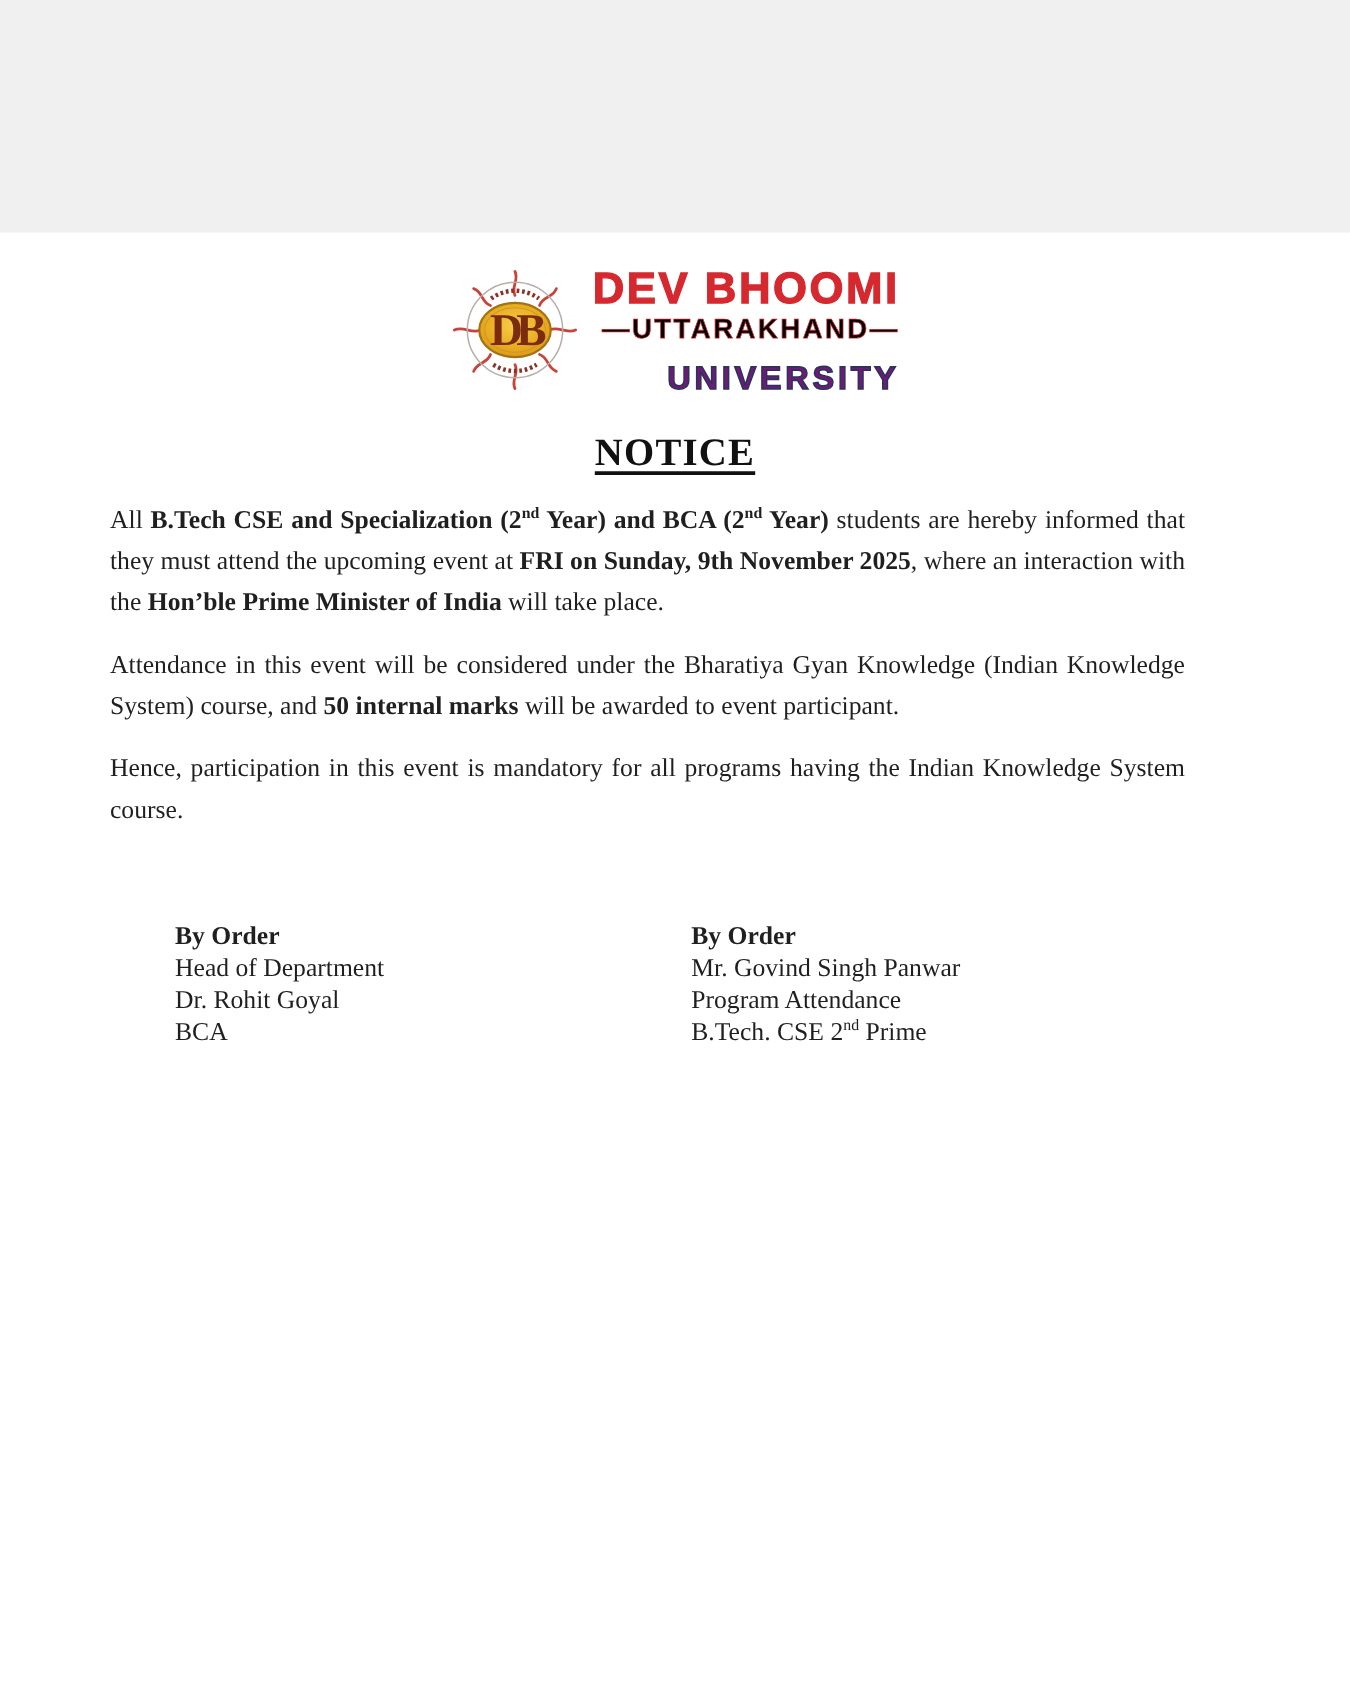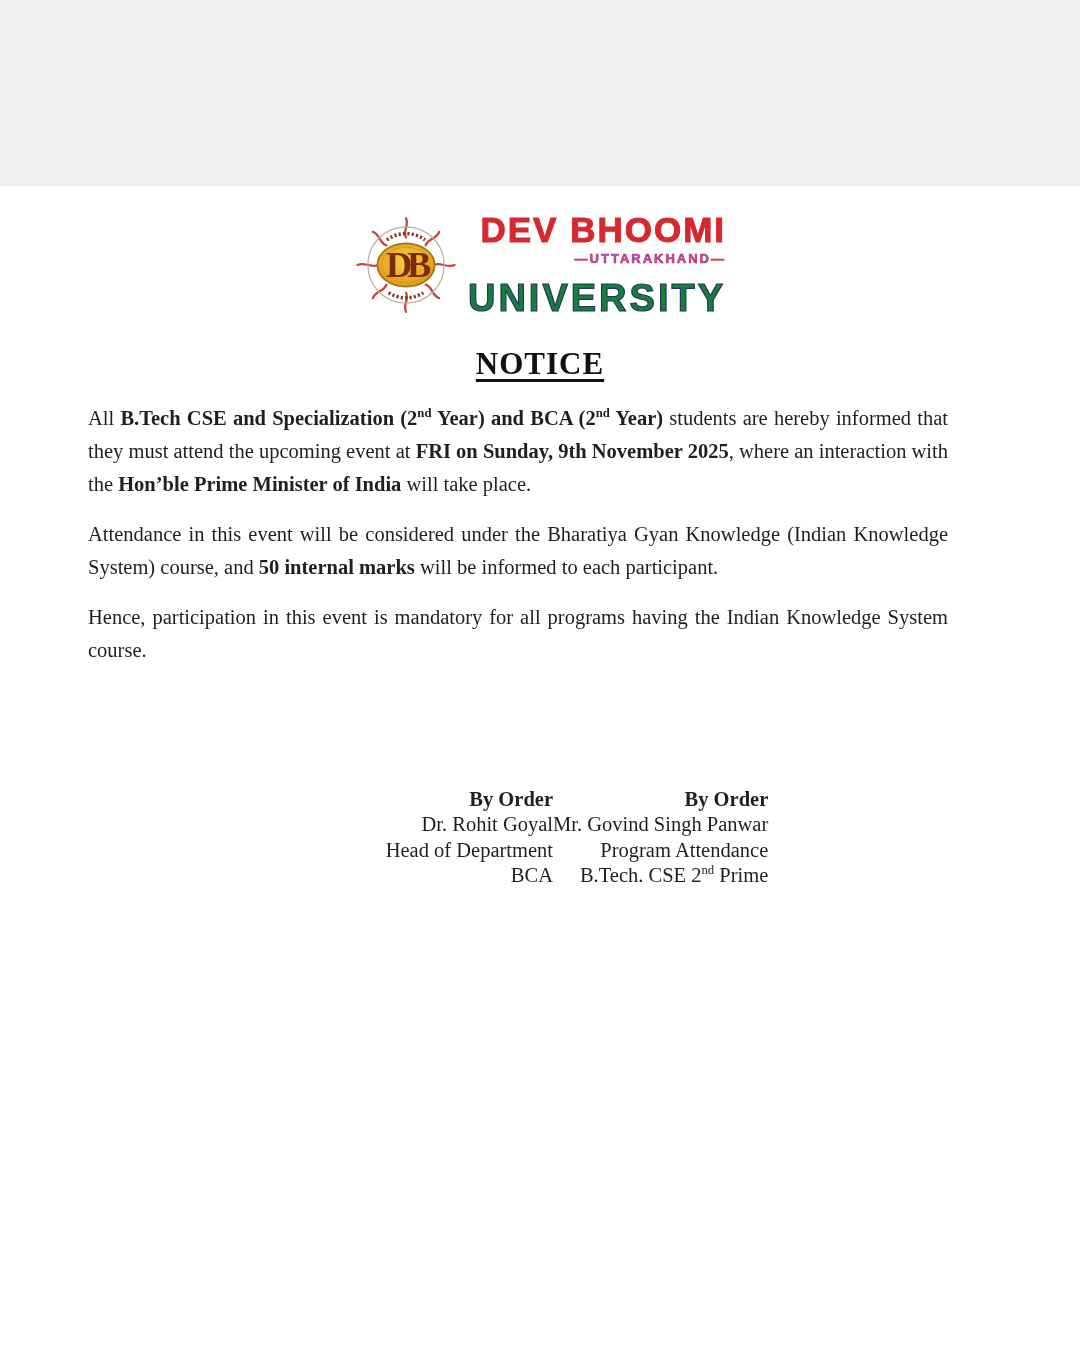--- a/index.html
+++ b/index.html
@@ -36,32 +36,32 @@
     line-height: 1.02;
   }
   .logo-line1 {
     font-size: 35px;
     font-weight: 700;
     letter-spacing: 2px;
     color: #d5292f;
     -webkit-text-stroke: 1px #d5292f;
   }
   .logo-line2 {
-    font-size: 13px;
+    font-size: 22px;
     font-weight: 700;
     letter-spacing: 2px;
-    color: #8b5cf6;
+    color: #000000;
     margin-top: 4px;
     -webkit-text-stroke: 0.6px #d5292f;
   }
   .logo-line3 {
-    font-size: 38px;
+    font-size: 26px;
     font-weight: 700;
     letter-spacing: 3px;
-    color: #15803d;
+    color: #701a75;
     margin-top: 14px;
     -webkit-text-stroke: 1.2px #27355c;
   }
 
   
   .notice-title {
     margin: 28px 0 0 0;
     text-align: center;
     font-size: 31px;
     font-weight: 700;
@@ -87,22 +87,21 @@
   .b { font-weight: 700; }
   sup {
     font-size: 62%;
     line-height: 0;
     vertical-align: super;
   }
 
   
   .signatures {
     display: flex;
-    margin: 120px 0 0 140px;
-    text-align: right;
+    margin: 72px 0 0 140px;
   }
   .sig-col-left { width: 413px; }
   .sig-line {
     font-size: 20.5px;
     line-height: 25.5px;
     color: #1f1f1f;
   }
 </style>
 </head>
 <body>
@@ -141,29 +140,29 @@
       <div class="logo-line1">DEV BHOOMI</div>
       <div class="logo-line2">—UTTARAKHAND—</div>
       <div class="logo-line3">UNIVERSITY</div>
     </div>
   </header>
 
   <h1 class="notice-title">NOTICE</h1>
 
   <div class="content">
     <p class="para"><span>All </span><span class="b">B.Tech CSE and Specialization (2</span><sup class="b">nd</sup><span class="b"> Year) and BCA (2</span><sup class="b">nd</sup><span class="b"> Year)</span><span> students are hereby informed that they must attend the upcoming event at </span><span class="b">FRI on Sunday, 9th November 2025</span><span>, where an interaction with the </span><span class="b">Hon’ble Prime Minister of India</span><span> will take place.</span></p>
-    <p class="para"><span>Attendance in this event will be considered under the Bharatiya Gyan Knowledge (Indian Knowledge System) course, and </span><span class="b">50 internal marks</span><span> will be informed to each participant.</span></p>
+    <p class="para"><span>Attendance in this event will be considered under the Bharatiya Gyan Knowledge (Indian Knowledge System) course, and </span><span class="b">50 internal marks</span><span> will be awarded to event participant.</span></p>
     <p class="para"><span>Hence, participation in this event is mandatory for all programs having the Indian Knowledge System course.</span></p>
   </div>
 
   <div class="signatures">
     <div class="sig-col-left">
       <div class="sig-line"><span class="b">By Order</span></div>
+      <div class="sig-line"><span>Head of Department</span></div>
       <div class="sig-line"><span>Dr. Rohit Goyal</span></div>
-      <div class="sig-line"><span>Head of Department</span></div>
       <div class="sig-line"><span>BCA</span></div>
     </div>
     <div class="sig-col-right">
       <div class="sig-line"><span class="b">By Order</span></div>
       <div class="sig-line"><span>Mr. Govind Singh Panwar</span></div>
       <div class="sig-line"><span>Program Attendance</span></div>
       <div class="sig-line"><span>B.Tech. CSE 2</span><sup>nd</sup><span> Prime</span></div>
     </div>
   </div>
 

